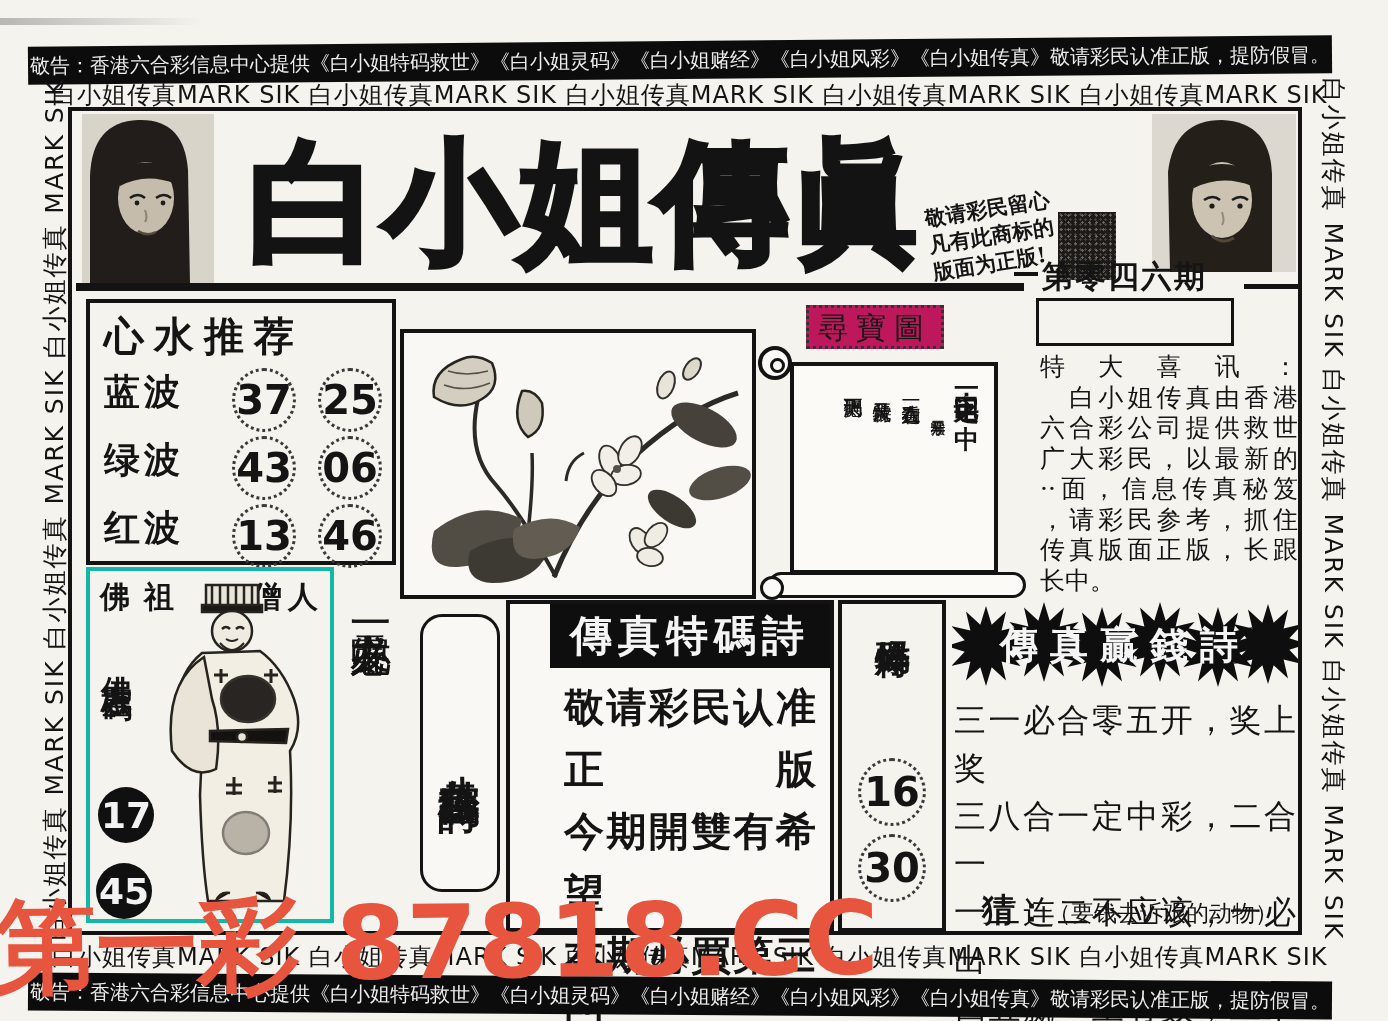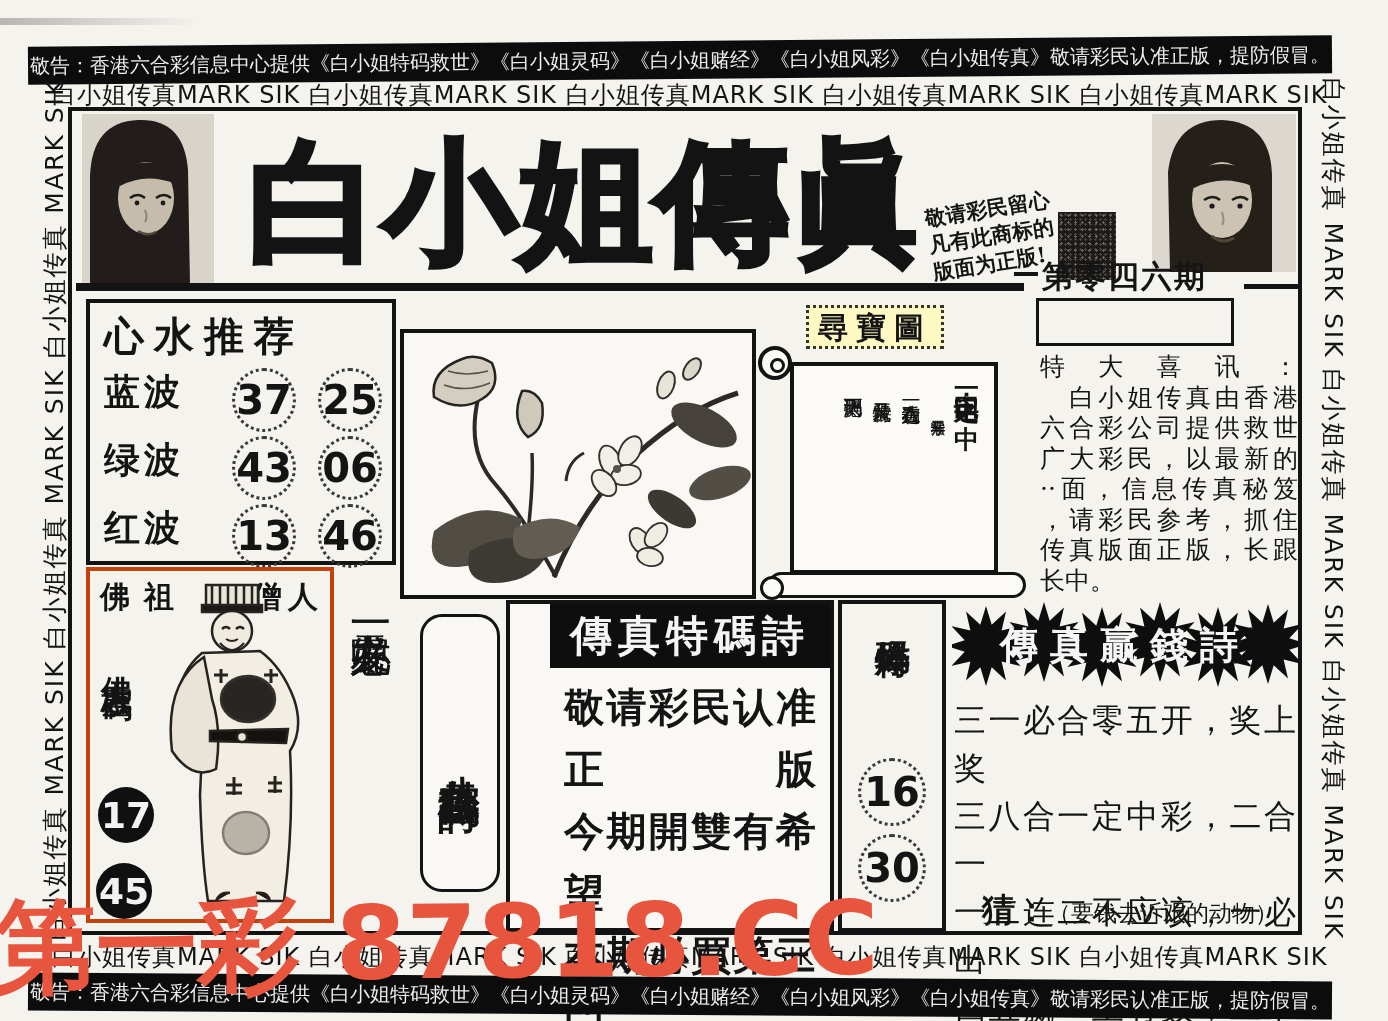--- a/index.html
+++ b/index.html
@@ -49,40 +49,40 @@
   .tips-title{font-size:40px;font-weight:bold;letter-spacing:10px;margin:2px 0 4px 4px;}
   .tips-row{display:flex;align-items:flex-start;height:68px;gap:22px;padding-left:4px;}
   .tips-label{font-size:36px;font-weight:bold;letter-spacing:4px;width:108px;}
   .num-dotted{width:64px;height:64px;border:3px dotted #3a3a3a;border-radius:50%;
     display:flex;align-items:center;justify-content:center;font-size:40px;font-weight:bold;
     font-family:"DejaVu Sans",sans-serif;flex:0 0 auto;}
   
   .flower-box{position:absolute;left:400px;top:329px;width:356px;height:270px;border:4px solid #131313;background:#faf8f4;}
   
   .treasure-title{position:absolute;left:806px;top:305px;width:138px;height:44px;border:3px dotted #333;
-    font-size:30px;font-weight:bold;letter-spacing:8px;text-align:center;line-height:40px;background:#fef9c3;}
+    font-size:30px;font-weight:normal;letter-spacing:8px;text-align:center;line-height:40px;background:#be185d;}
   .scroll{position:absolute;left:756px;top:346px;width:276px;height:252px;}
   .scroll-paper{position:absolute;left:34px;top:16px;width:208px;height:212px;border:4px solid #131313;background:#fbfaf6;}
   .scroll-curl{position:absolute;left:2px;top:0;width:34px;height:34px;border:4px solid #131313;border-radius:50%;background:#fbfaf6;}
   .scroll-curl::after{content:"";position:absolute;left:8px;top:8px;width:9px;height:9px;border:3px solid #131313;border-radius:50%;}
   .scroll-roll{position:absolute;left:12px;bottom:0;width:258px;height:26px;border:3px solid #131313;border-radius:13px;background:#fbfaf6;}
   .scroll-roll::before{content:"";position:absolute;left:-11px;top:1px;width:18px;height:18px;border:3px solid #131313;border-radius:50%;background:#fbfaf6;}
   .scroll-text{position:absolute;right:46px;top:28px;height:186px;writing-mode:vertical-rl;text-orientation:upright;}
   .scroll-text>div{margin:0 3px;}
   .st-col1{font-size:25px;font-weight:bold;letter-spacing:1px;}
   .st-col2{font-size:15px;padding-top:36px;}
   .st-col3{font-size:19px;padding-top:16px;}
   .st-col4{font-size:19px;padding-top:14px;}
   .st-col5{font-size:19px;padding-top:10px;}
   
   .announce{position:absolute;left:1040px;top:352px;width:258px;}
   .announce-line{font-size:25px;line-height:30.5px;text-align:justify;text-align-last:justify;text-justify:inter-character;}
   .announce-line.no-just{text-align-last:left;}
   
-  .buddha-box{position:absolute;left:86px;top:567px;width:248px;height:356px;border:4px solid #c2410c;}
+  .buddha-box{position:absolute;left:86px;top:567px;width:248px;height:356px;border:4px solid #14b8a6;}
   .b-corner-left{position:absolute;left:10px;top:6px;font-size:30px;font-weight:bold;letter-spacing:14px;}
   .b-corner-right{position:absolute;right:6px;top:6px;font-size:30px;font-weight:bold;letter-spacing:6px;}
   .b-side{position:absolute;left:6px;top:80px;writing-mode:vertical-rl;text-orientation:upright;
     font-size:31px;font-weight:bold;letter-spacing:5px;}
   .monk{position:absolute;left:52px;top:8px;width:192px;height:344px;}
   .num-solid{position:absolute;width:56px;height:56px;border-radius:50%;background:#101010;color:#f2f2f2;
     display:flex;align-items:center;justify-content:center;font-size:36px;font-weight:bold;
     font-family:"DejaVu Sans",sans-serif;}
   .ns-17{left:8px;top:216px;}
   .ns-45{left:6px;top:292px;}

